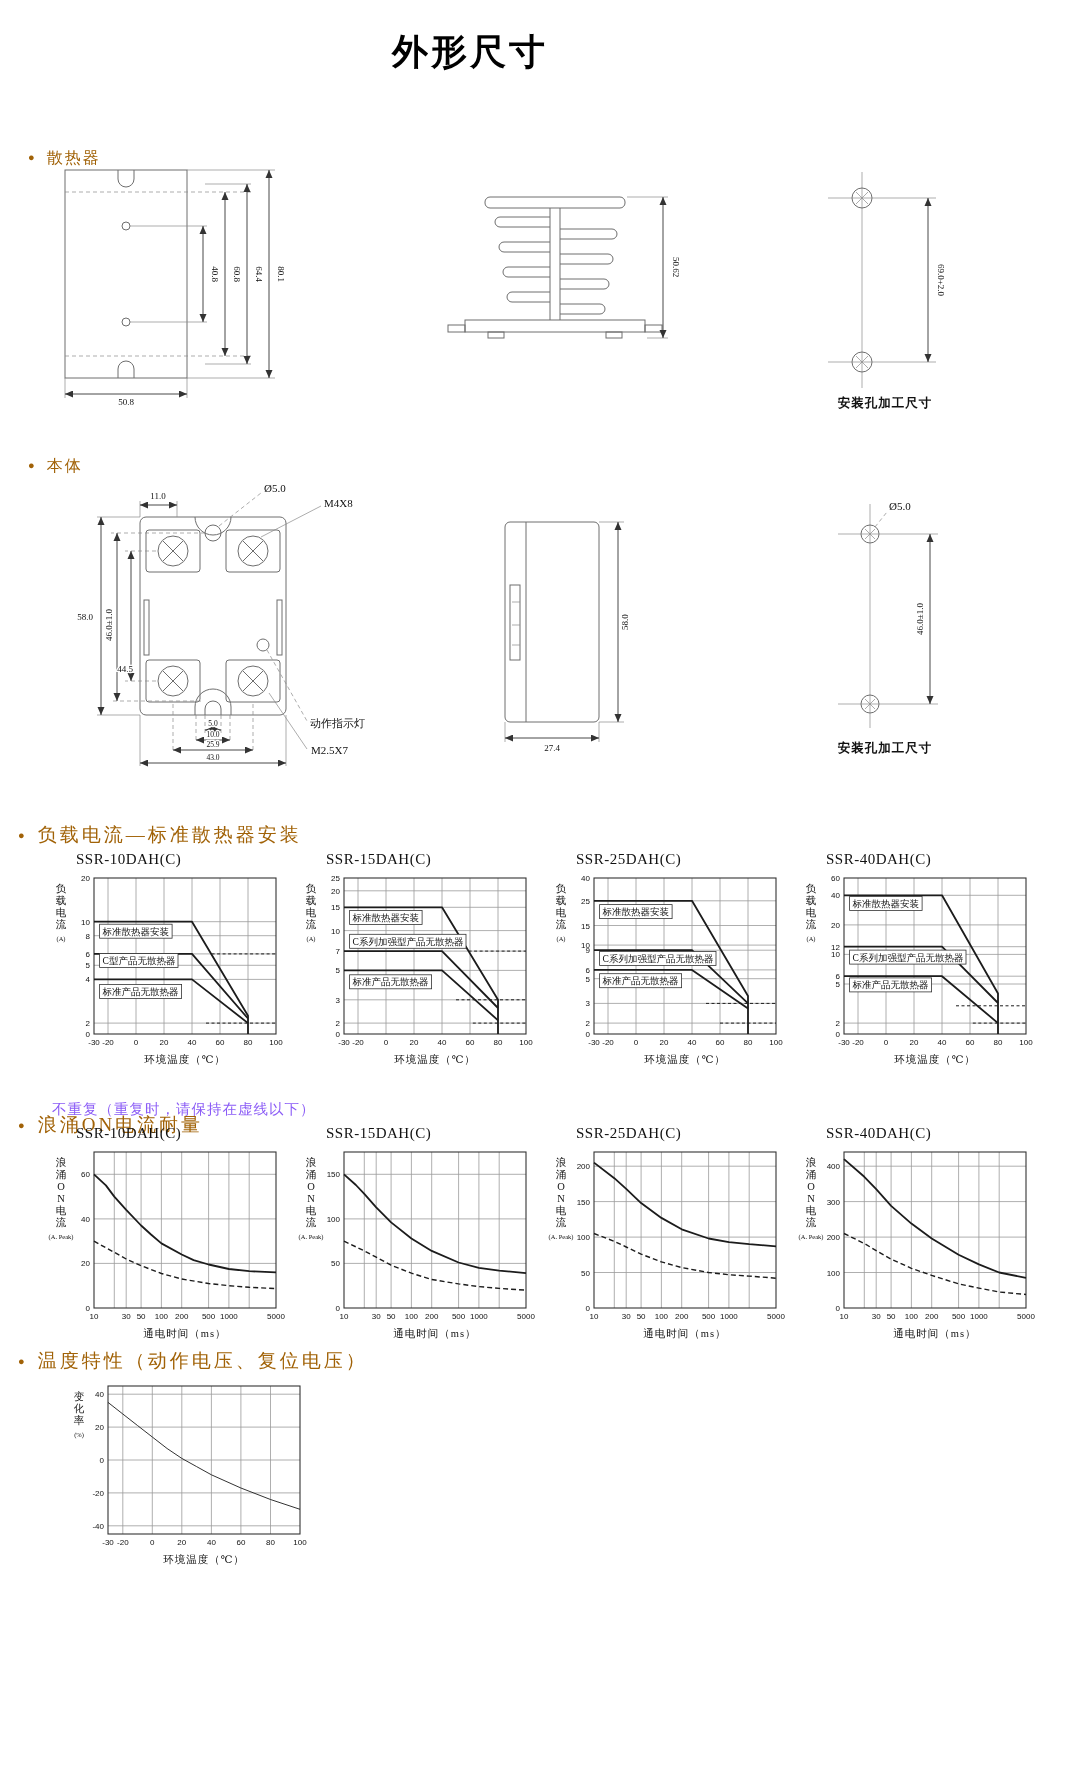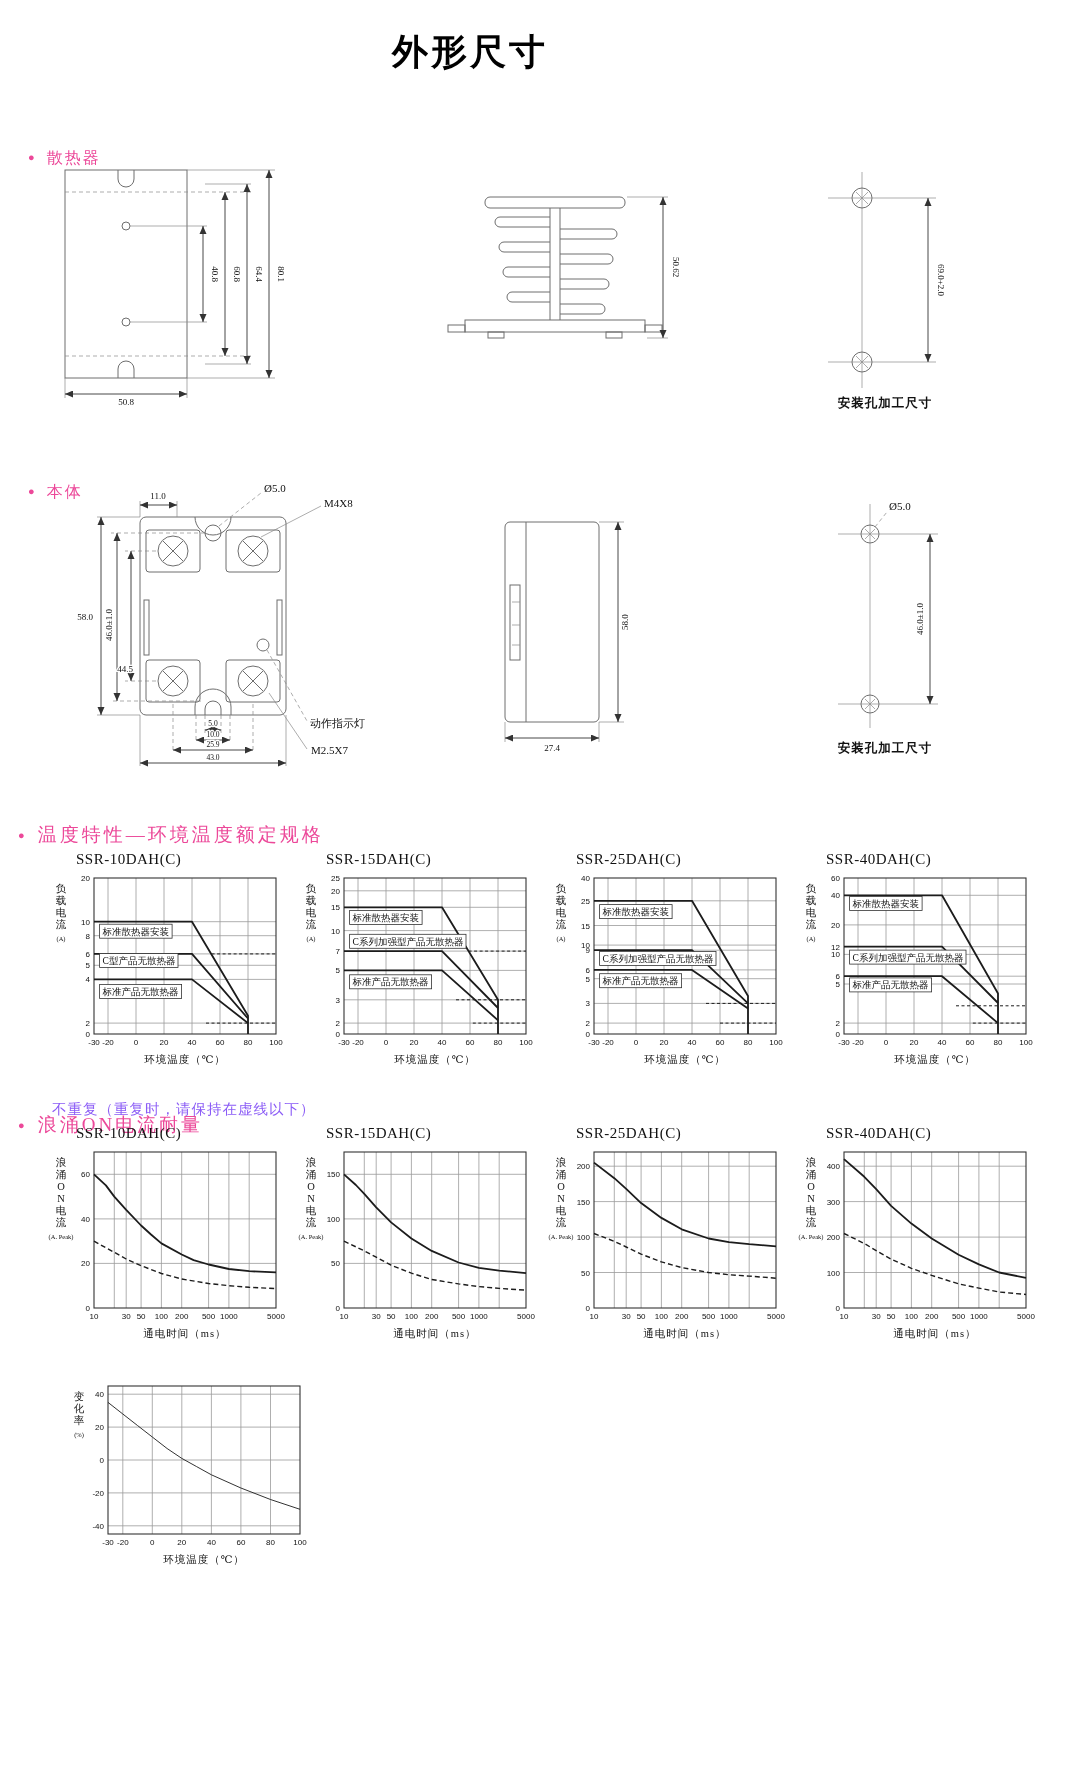--- a/index.html
+++ b/index.html
@@ -1,21 +1,21 @@
 <!DOCTYPE html>
 <html><head>
 <meta charset="utf-8">
 <style>
   html,body{margin:0;padding:0;background:#fff;}
   body{font-family:"Liberation Serif","DejaVu Serif",serif;color:#111;}
   .page{position:relative;width:1080px;height:1772px;background:#fff;overflow:hidden;}
   h1.title{position:absolute;top:28px;left:0;width:1080px;margin:0;text-align:center;
     padding-right:140px;box-sizing:border-box;font-size:36px;letter-spacing:3px;
     font-family:"Liberation Sans","DejaVu Sans",sans-serif;font-weight:bold;color:#000;}
-  .bullet{position:absolute;font-size:16px;letter-spacing:2px;color:#ec4899;white-space:nowrap;}
+  .bullet{position:absolute;font-size:16px;letter-spacing:2px;color:#a16207;white-space:nowrap;}
   .bullet .dot{font-size:11px;vertical-align:2px;margin-right:10px;}
   .bullet.big{font-size:19px;letter-spacing:3px;}
   .note{position:absolute;font-size:14.5px;letter-spacing:1px;color:#8b5cf6;}
   svg{overflow:visible;}
   
   .ln{fill:none;stroke:#6e6e6e;stroke-width:1;}
   .lnf{fill:none;stroke:#6e6e6e;stroke-width:1;stroke-linejoin:round;}
   .ext{fill:none;stroke:#8a8a8a;stroke-width:0.7;}
   .dsh{stroke-dasharray:4,3;}
   .dim{fill:none;stroke:#333;stroke-width:0.9;}
@@ -125,21 +125,21 @@
     <line x1="56" y1="196" x2="68" y2="208" class="ext"></line>
     <line x1="56" y1="208" x2="68" y2="196" class="ext"></line>
     <line x1="28" y1="38" x2="136" y2="38" class="ext"></line>
     <line x1="28" y1="202" x2="136" y2="202" class="ext"></line>
     <line x1="128" y1="38" x2="128" y2="202" class="dim" marker-start="url(#aS)" marker-end="url(#aE)"></line>
     <text class="dtx" transform="translate(138,120) rotate(90)" text-anchor="middle">69.0+2.0</text>
     <text class="cap" x="85" y="247" text-anchor="middle">安装孔加工尺寸</text>
   </svg>
 
   
-  <div class="bullet" style="left:28px;top:482px;">
+  <div class="bullet" style="left:28px;top:456px;">
     <span class="dot">●</span><span>本体</span>
   </div>
 
   
   <svg style="position:absolute;left:45px;top:475px;" width="335" height="300">
     <rect x="95" y="42" width="146" height="198" rx="6" class="ln"></rect>
     <path d="M150,42 a18,18 0 0 0 36,0" class="lnf"></path>
     <circle cx="168" cy="58" r="8" class="ln"></circle>
     <g class="ln">
       <rect x="101" y="55" width="54" height="42" rx="3"></rect>
@@ -241,21 +241,21 @@
     <line x1="48" y1="214" x2="148" y2="214" class="ext"></line>
     <line x1="85" y1="37" x2="97" y2="22" class="ext dsh"></line>
     <text class="dtx2" x="99" y="20">Ø5.0</text>
     <line x1="140" y1="44" x2="140" y2="214" class="dim" marker-start="url(#aS)" marker-end="url(#aE)"></line>
     <text class="dtx" transform="translate(133,129) rotate(-90)" text-anchor="middle">46.0±1.0</text>
     <text class="cap" x="95" y="262" text-anchor="middle">安装孔加工尺寸</text>
   </svg>
 
   
   <div class="bullet big" style="left:18px;top:822px;">
-    <span class="dot">●</span><span>温度特性—环境温度额定规格</span>
+    <span class="dot">●</span><span>负载电流—标准散热器安装</span>
   </div>
   <div class="crow" style="left:48px;top:850px;">
     <div class="chart"><div class="ctitle">SSR-10DAH(C)</div><svg width="240" height="200">
           <line x1="60.0" y1="8" x2="60.0" y2="164" class="grid"></line>
           <line x1="88.0" y1="8" x2="88.0" y2="164" class="grid"></line>
           <line x1="116.0" y1="8" x2="116.0" y2="164" class="grid"></line>
           <line x1="144.0" y1="8" x2="144.0" y2="164" class="grid"></line>
           <line x1="172.0" y1="8" x2="172.0" y2="164" class="grid"></line>
           <line x1="200.0" y1="8" x2="200.0" y2="164" class="grid"></line>
           <line x1="46" y1="51.7" x2="228" y2="51.7" class="grid"></line>
@@ -604,20 +604,23 @@
           <text x="13" y="46" class="ylab" text-anchor="middle">O</text>
           <text x="13" y="58" class="ylab" text-anchor="middle">N</text>
           <text x="13" y="70" class="ylab" text-anchor="middle">电</text>
           <text x="13" y="82" class="ylab" text-anchor="middle">流</text>
           <text x="13" y="95" class="yunit" text-anchor="middle">(A. Peak)</text>
           <text x="137" y="193" class="xlab" text-anchor="middle">通电时间（ms）</text>
         </svg></div>
   </div>
 
   
+  <div class="bullet big" style="left:18px;top:1348px;">
+    <span class="dot">●</span><span>温度特性（动作电压、复位电压）</span>
+  </div>
   <div class="crow" style="left:66px;top:1378px;">
     <div class="chart temp"><svg width="248" height="192">
           <line x1="56.8" y1="8" x2="56.8" y2="156" class="grid"></line>
           <line x1="86.3" y1="8" x2="86.3" y2="156" class="grid"></line>
           <line x1="115.8" y1="8" x2="115.8" y2="156" class="grid"></line>
           <line x1="145.4" y1="8" x2="145.4" y2="156" class="grid"></line>
           <line x1="174.9" y1="8" x2="174.9" y2="156" class="grid"></line>
           <line x1="204.5" y1="8" x2="204.5" y2="156" class="grid"></line>
           <line x1="42" y1="16.2" x2="234" y2="16.2" class="grid"></line>
           <line x1="42" y1="49.1" x2="234" y2="49.1" class="grid"></line>

